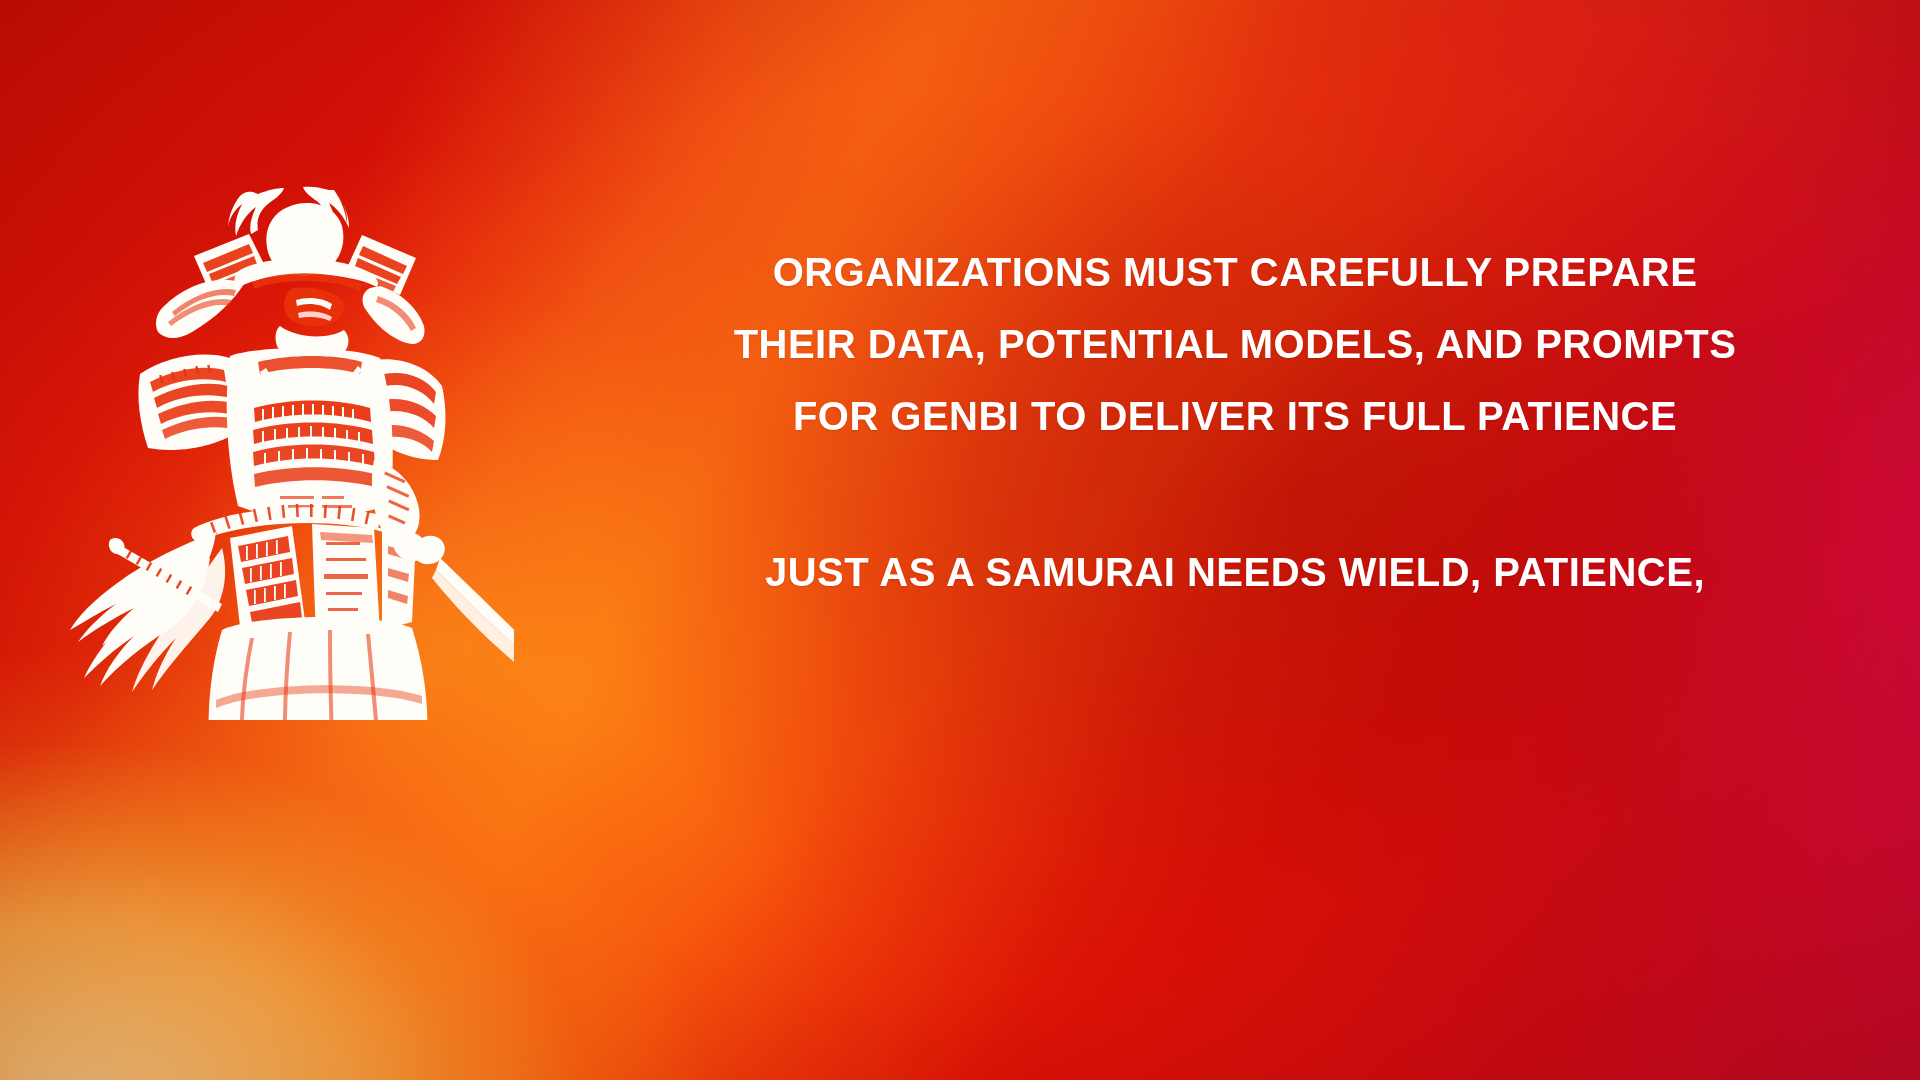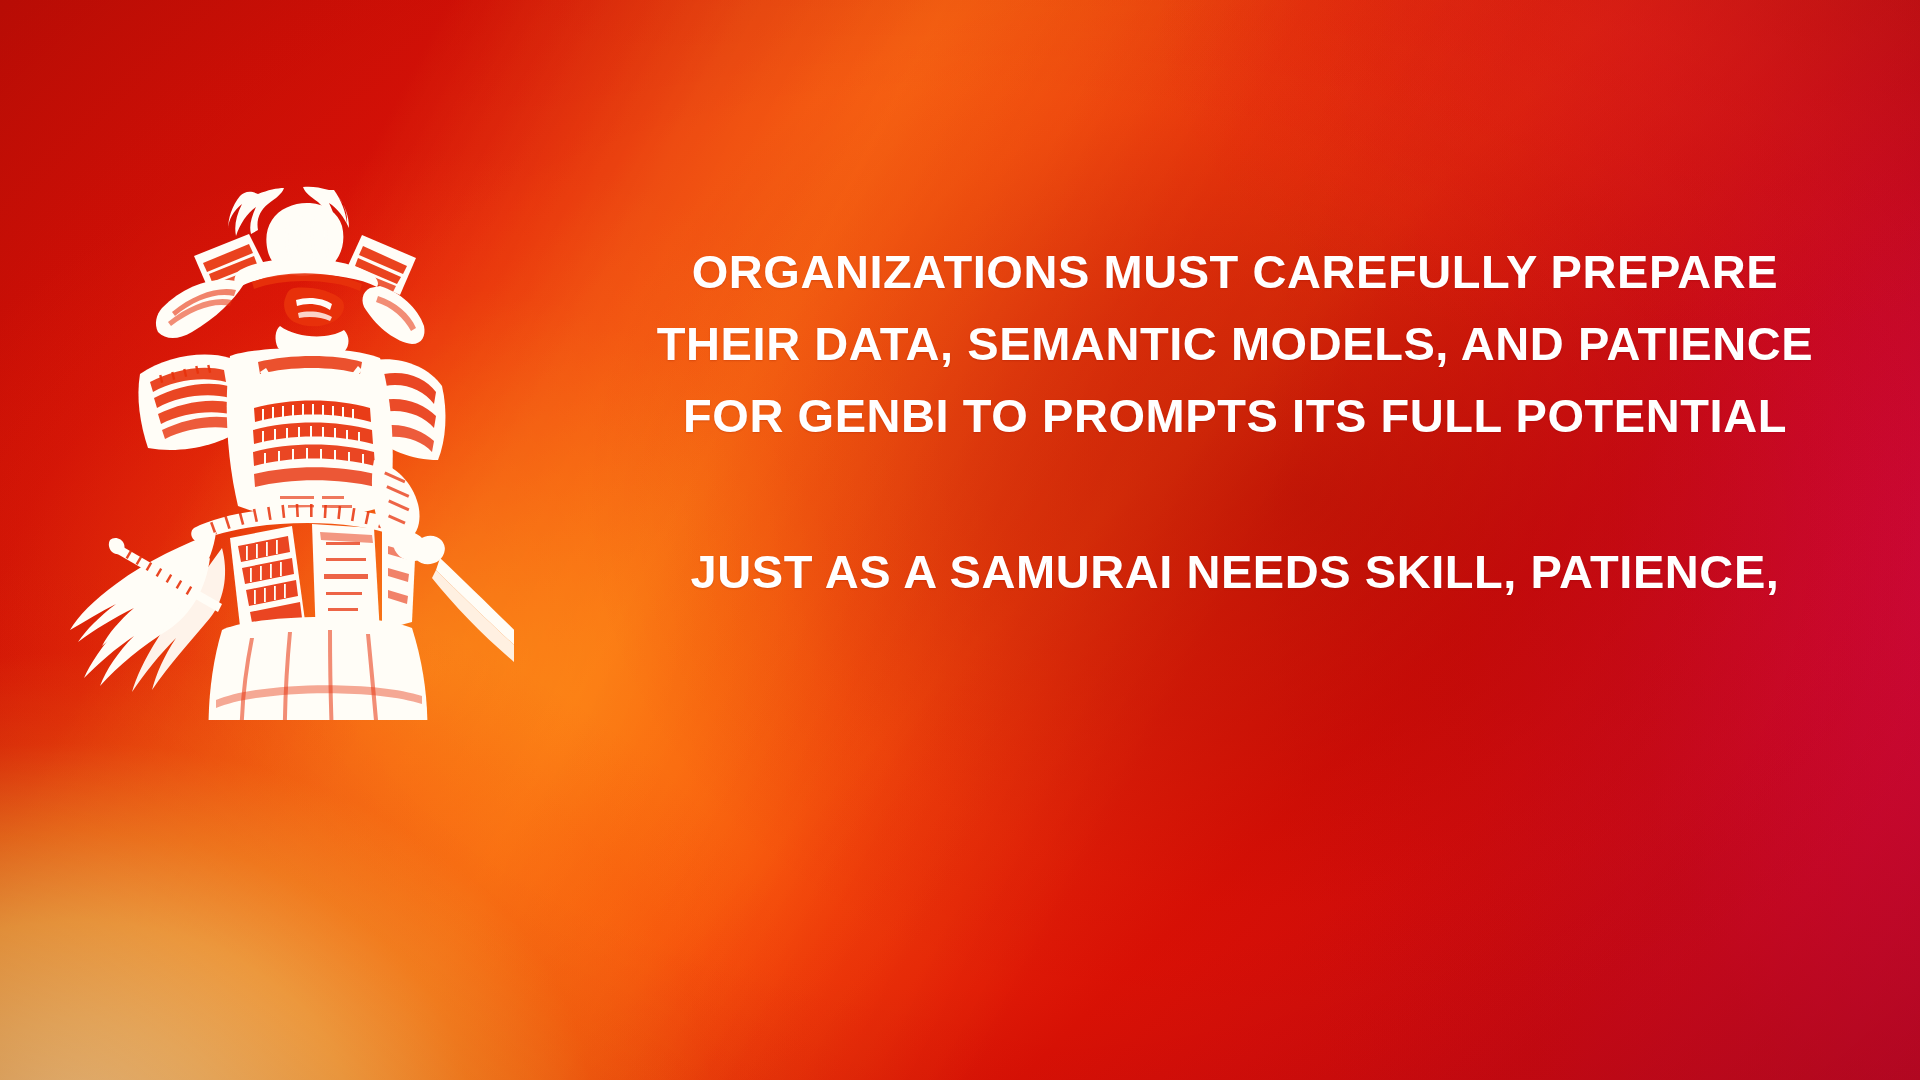--- a/index.html
+++ b/index.html
@@ -112,21 +112,21 @@
     position: absolute;
     left: 590px;
     top: 236px;
     width: 1290px;
     text-align: center;
   }
   .para { margin: 0; }
   .para + .para { margin-top: 84px; }
   .line {
     color: #FFFFFF;
-    font-size: 47px;
+    font-size: 40px;
     font-weight: 700;
     letter-spacing: 0.012em;
     line-height: 72px;
     white-space: nowrap;
     text-shadow: 0 1px 2px rgba(120,0,0,0.20);
   }
 </style>
 </head>
 <body>
 
@@ -415,23 +415,23 @@
         </g>
 
       </g>
     </svg>
   </div>
 
   <div id="copy">
 
     <div class="para">
       <div class="line">ORGANIZATIONS MUST CAREFULLY PREPARE</div>
-      <div class="line">THEIR DATA, SEMANTIC MODELS, AND PATIENCE</div>
-      <div class="line">FOR GENBI TO PROMPTS ITS FULL POTENTIAL</div>
+      <div class="line">THEIR DATA, POTENTIAL MODELS, AND PROMPTS</div>
+      <div class="line">FOR GENBI TO DELIVER ITS FULL PATIENCE</div>
     </div>
 
     <div class="para">
-      <div class="line">JUST AS A SAMURAI NEEDS SKILL, PATIENCE,</div>
+      <div class="line">JUST AS A SAMURAI NEEDS WIELD, PATIENCE,</div>
     </div>
 
   </div>
 
 </div>
 
 </body></html>

